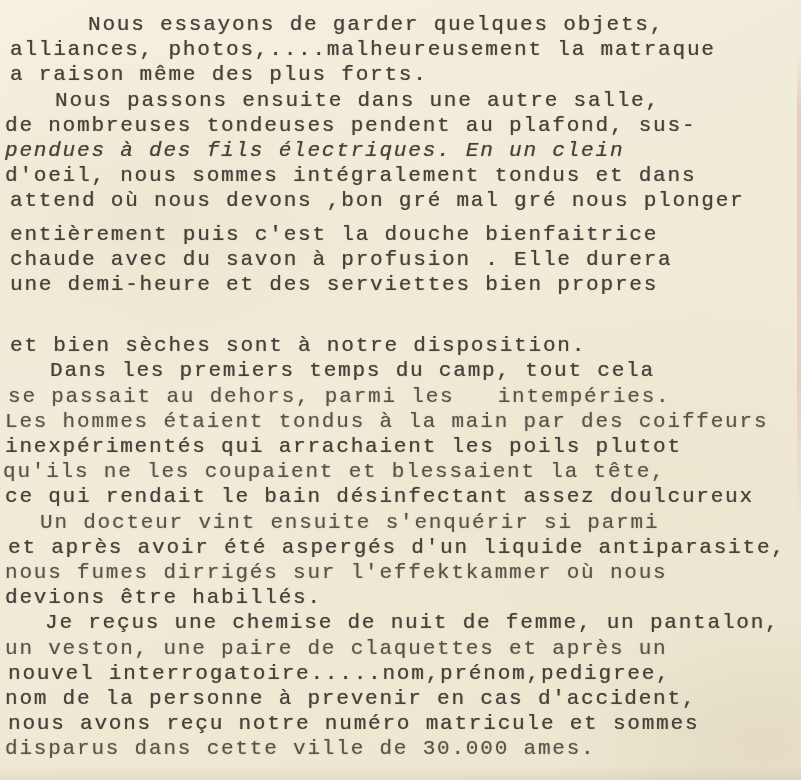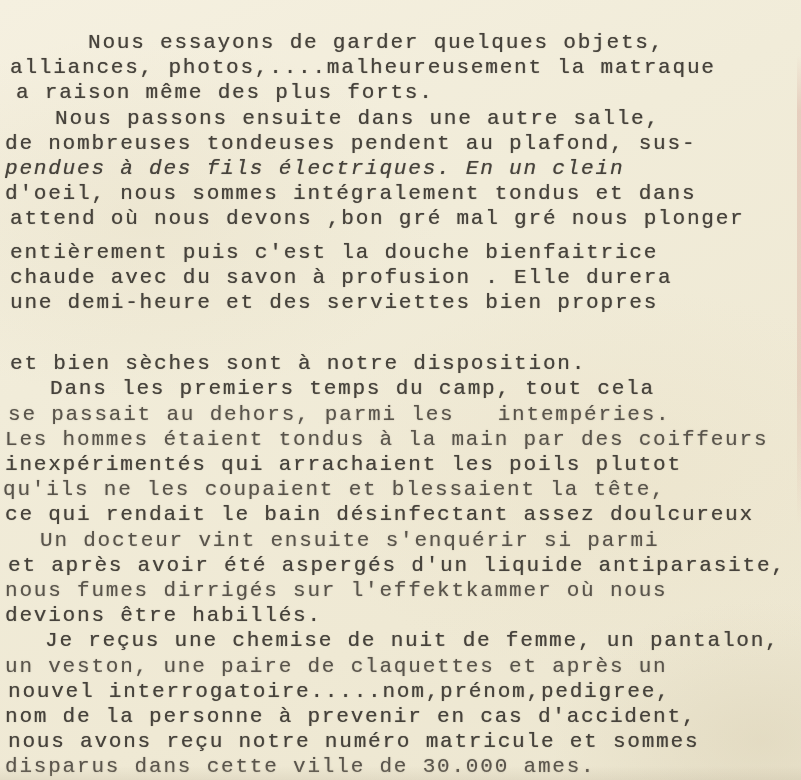--- a/index.html
+++ b/index.html
@@ -14,21 +14,21 @@
     overflow: hidden;
     background:
       radial-gradient(ellipse 420px 260px at 18% 28%, rgba(228,219,192,0.35), rgba(228,219,192,0) 70%),
       radial-gradient(ellipse 500px 300px at 78% 62%, rgba(233,224,198,0.40), rgba(233,224,198,0) 65%),
       radial-gradient(ellipse 300px 200px at 95% 95%, rgba(216,206,178,0.45), rgba(216,206,178,0) 70%),
       linear-gradient(155deg, #f5f0e0 0%, #f1ecd9 35%, #efe9d4 70%, #ece6d0 100%);
     font-family: "Liberation Mono", "DejaVu Sans Mono", monospace;
   }
   .textblock {
     position: absolute;
-    top: 30px;
+    top: 12px;
     left: 0;
     width: 801px;
   }
   .line {
     white-space: pre;
     font-size: 21px;
     line-height: 25.2px;
     letter-spacing: 1.8px;
     color: #46423b;
     text-shadow: 0 0 1px rgba(70, 66, 59, 0.55), 0.4px 0.4px 0 rgba(70, 66, 59, 0.25);
@@ -63,21 +63,21 @@
     pointer-events: none;
   }
 </style>
 </head>
 <body>
 
 <div class="paper">
   <div class="textblock" id="textblock">
       <div class="line" style="padding-left: 88px;">Nous essayons de garder quelques objets,</div>
       <div class="line" style="padding-left: 10px;">alliances, photos,....malheureusement la matraque</div>
-      <div class="line" style="padding-left: 16px;">a raison même des plus forts.</div>
+      <div class="line" style="padding-left: 10px;">a raison même des plus forts.</div>
       <div class="line" style="padding-left: 55px;">Nous passons ensuite dans une autre salle,</div>
       <div class="line" style="padding-left: 5px;">de nombreuses tondeuses pendent au plafond, sus-</div>
       <div class="line" style="padding-left: 5px; font-style: italic;">pendues à des fils électriques. En un clein</div>
       <div class="line" style="padding-left: 5px;">d'oeil, nous sommes intégralement tondus et dans</div>
       <div class="line" style="padding-left: 10px;">attend où nous devons ,bon gré mal gré nous plonger</div>
       <div class="line" style="padding-left: 10px; margin-top: 8px;">entièrement puis c'est la douche bienfaitrice</div>
       <div class="line" style="padding-left: 10px;">chaude avec du savon à profusion . Elle durera</div>
       <div class="line" style="padding-left: 10px;">une demi-heure et des serviettes bien propres</div>
       <div class="line" style="padding-left: 10px; margin-top: 36px;">et bien sèches sont à notre disposition.</div>
       <div class="line" style="padding-left: 50px;">Dans les premiers temps du camp, tout cela</div>

